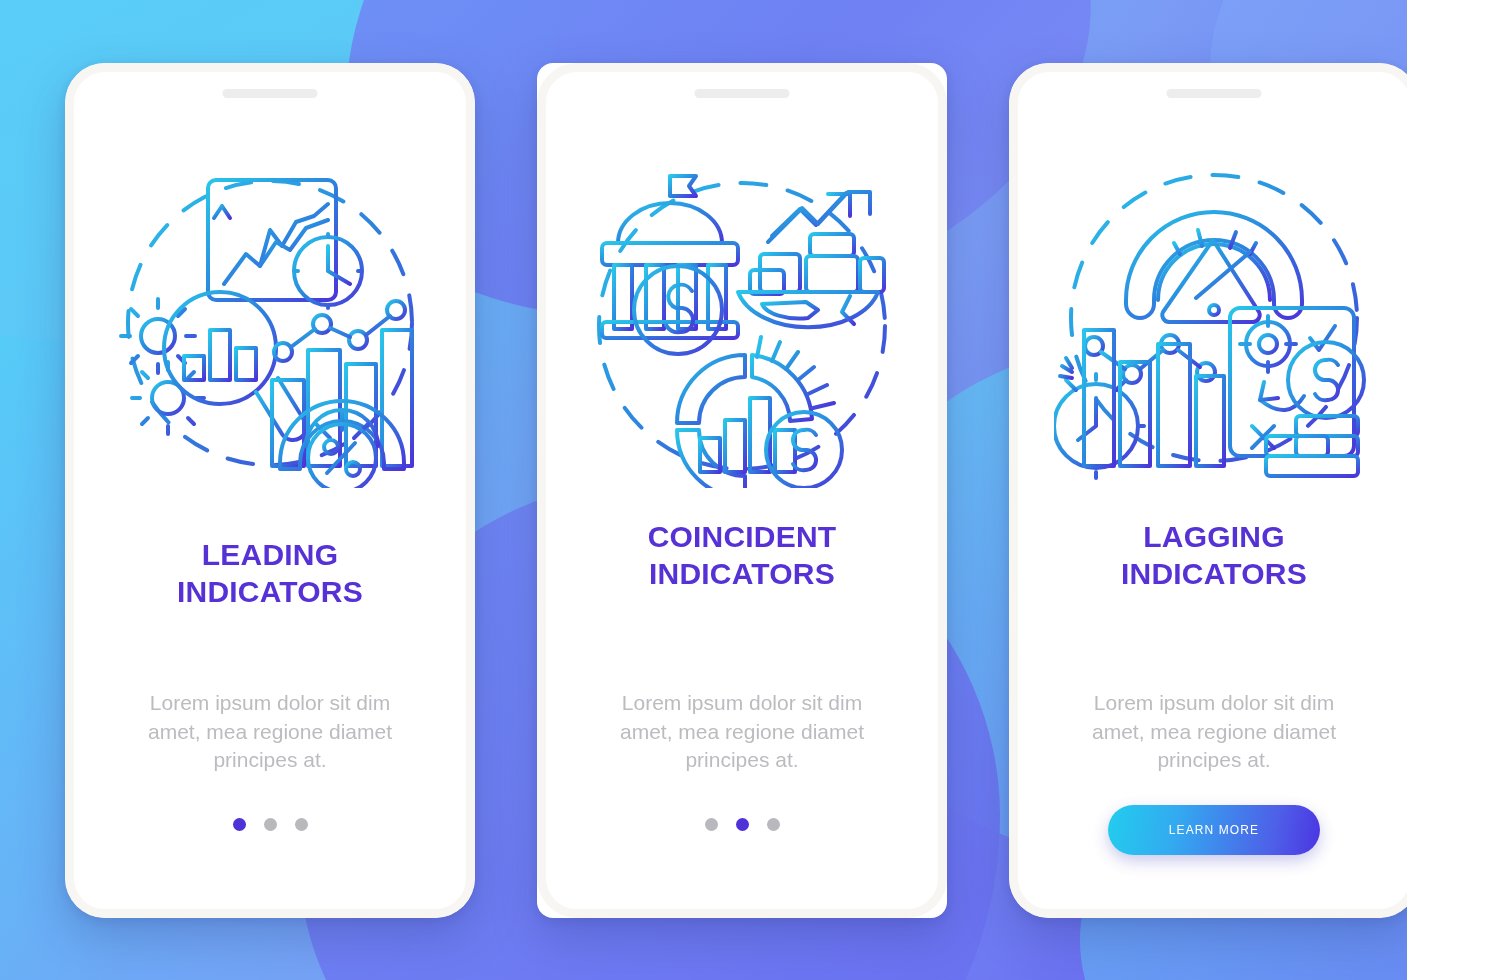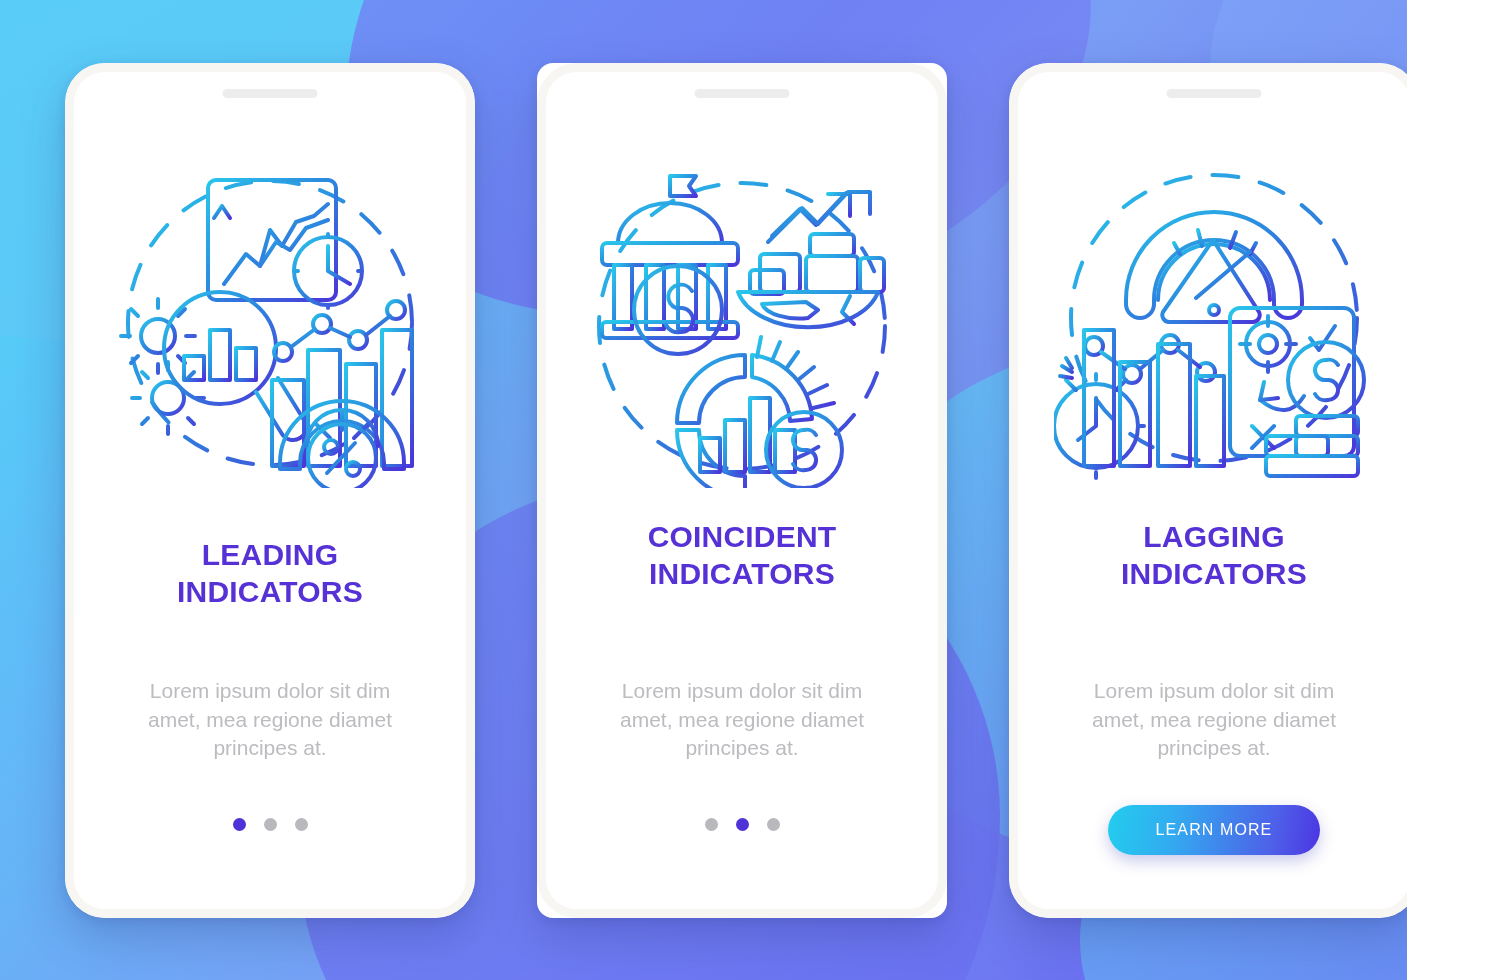--- a/index.html
+++ b/index.html
@@ -81,39 +81,39 @@
     font-size:30px;font-weight:bold;letter-spacing:.2px;line-height:1.22;
     margin:0;
   }
   #title-1{top:474px;}
   #title-2{top:456px;}
   #title-3{top:456px;}
 
   .body-text{
     position:absolute;left:52px;right:52px;
     text-align:center;color:#bcbcc0;
-    font-size:21px;line-height:1.36;margin:4px;font-weight:normal;
+    font-size:21px;line-height:1.36;margin:16px;font-weight:normal;
   }
   #body-1{top:610px;}
   #body-2{top:610px;}
   #body-3{top:610px;}
 
   .dots{
     position:absolute;left:0;right:0;bottom:87px;
     display:flex;justify-content:center;gap:18px;
   }
   .dot{width:13px;height:13px;border-radius:50%;background:#b9b9bd;}
   .dot.on{background:#4f33d6;}
 
   .cta{
     position:absolute;left:50%;transform:translateX(-50%);bottom:63px;
     width:212px;height:50px;border:0;border-radius:26px;
     background:linear-gradient(100deg,#22cdee 0%,#33aaf0 32%,#4e5fe8 78%,#4b35e2 100%);
     color:#fff;font-family:"Liberation Sans", sans-serif;
-    font-size:16px;letter-spacing:1.1px;cursor:pointer;
+    font-size:12px;letter-spacing:1.1px;cursor:pointer;
     box-shadow:0 6px 16px rgba(60,60,190,.28);
   }
 </style>
 </head>
 <body>
 
 <div id="stage">
 
   <div class="blob blob-b"></div>
   <div class="blob blob-a"></div>

